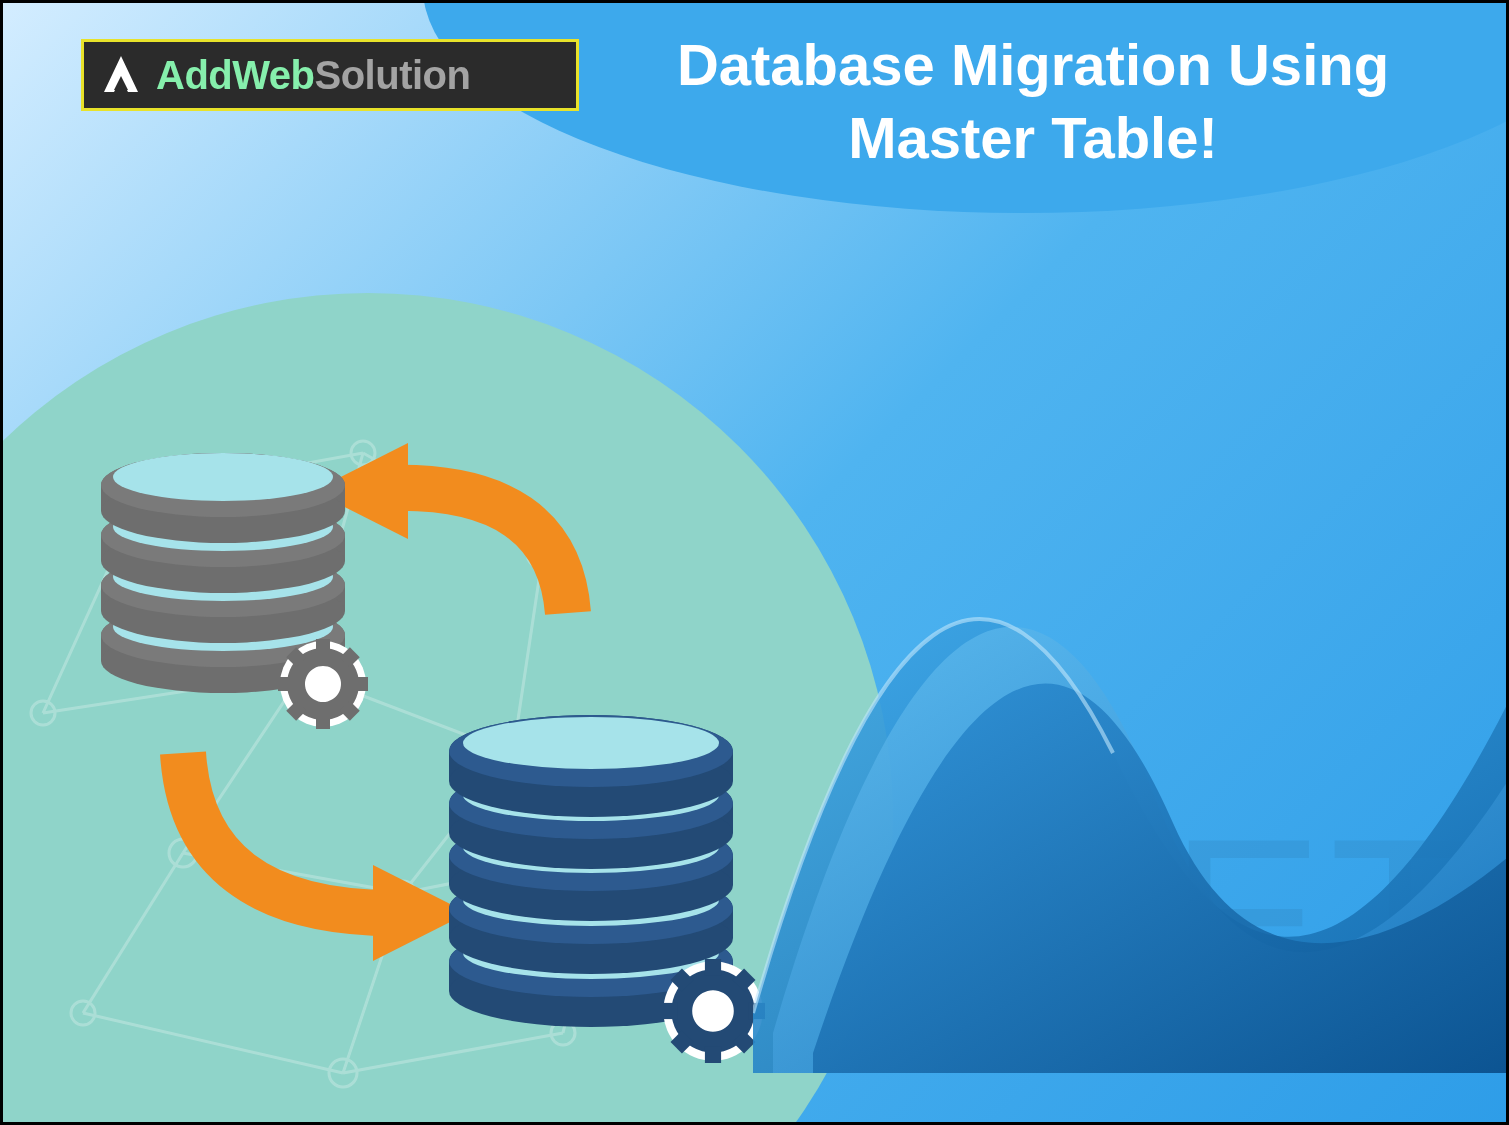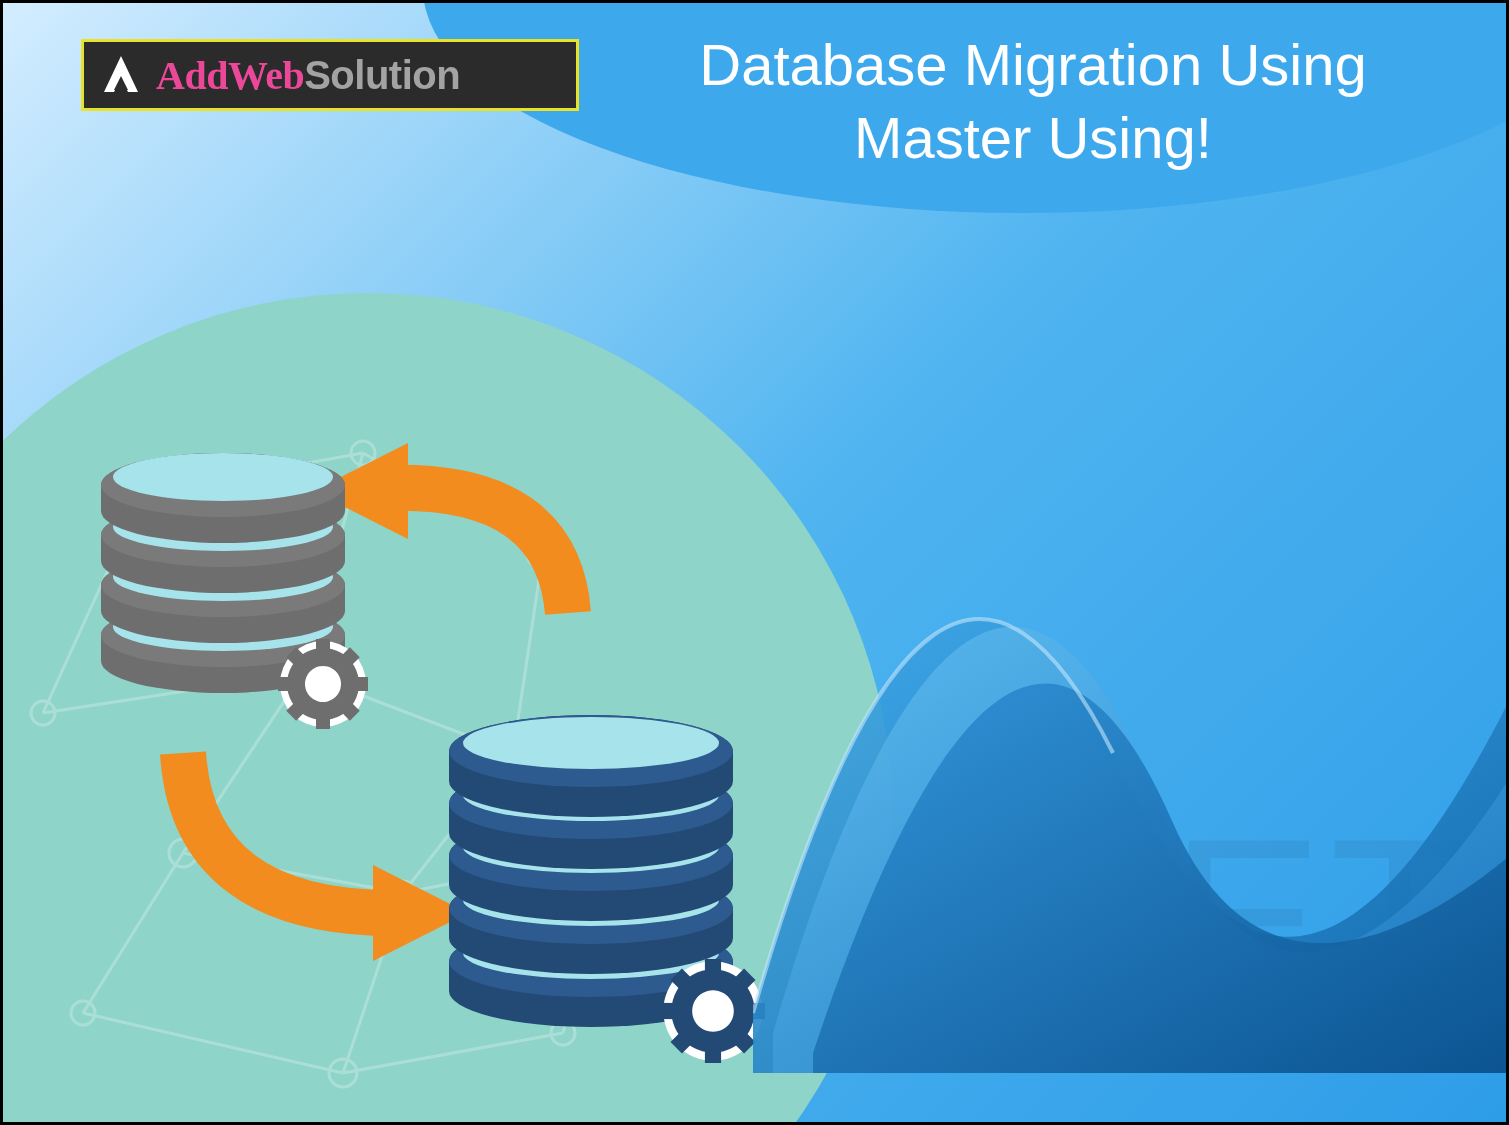--- a/index.html
+++ b/index.html
@@ -36,33 +36,33 @@
   .logo-mark {
     width: 46px;
     height: 46px;
     margin-right: 12px;
   }
   .logo-text {
     font-size: 40px;
     font-weight: bold;
     letter-spacing: -0.5px;
   }
-  .logo-text .w1 { color: #ec4899; font-family: Liberation Serif, serif; }
+  .logo-text .w1 { color: #86efac; }
   .logo-text .w2 { color: #a3a3a3; }
   .title-block {
     position: absolute;
     top: 26px;
     left: 600px;
     width: 860px;
     text-align: center;
   }
   .title-block h1 {
     color: #ffffff;
     font-size: 58px;
-    font-weight: normal;
+    font-weight: bold;
     line-height: 1.25;
   }
   .net-watermark {
     position: absolute;
     bottom: 70px;
     right: 30px;
     font-size: 230px;
     font-weight: 400;
     color: rgba(30, 80, 120, 0.12);
     letter-spacing: 6px;
@@ -121,21 +121,21 @@
     <path d="M23 24 L30 38 L16 38 Z" fill="#2b2b2b"></path>
   </svg>
   <span class="logo-text">
     <span class="w1">AddWeb</span><span class="w2">Solution</span>
   </span>
 </div>
 
 <div class="title-block">
   <h1>
     <span>Database Migration Using</span><br>
-    <span>Master Using!</span>
+    <span>Master Table!</span>
   </h1>
 </div>
 
 <div class="net-watermark">NET</div>
 
 <div class="teal-circle">
   <svg class="teal-pattern" viewBox="0 0 1050 1050">
     <g stroke="#ffffff" stroke-width="3" fill="none">
       <circle cx="300" cy="200" r="14"></circle>
         <circle cx="520" cy="160" r="12"></circle>

